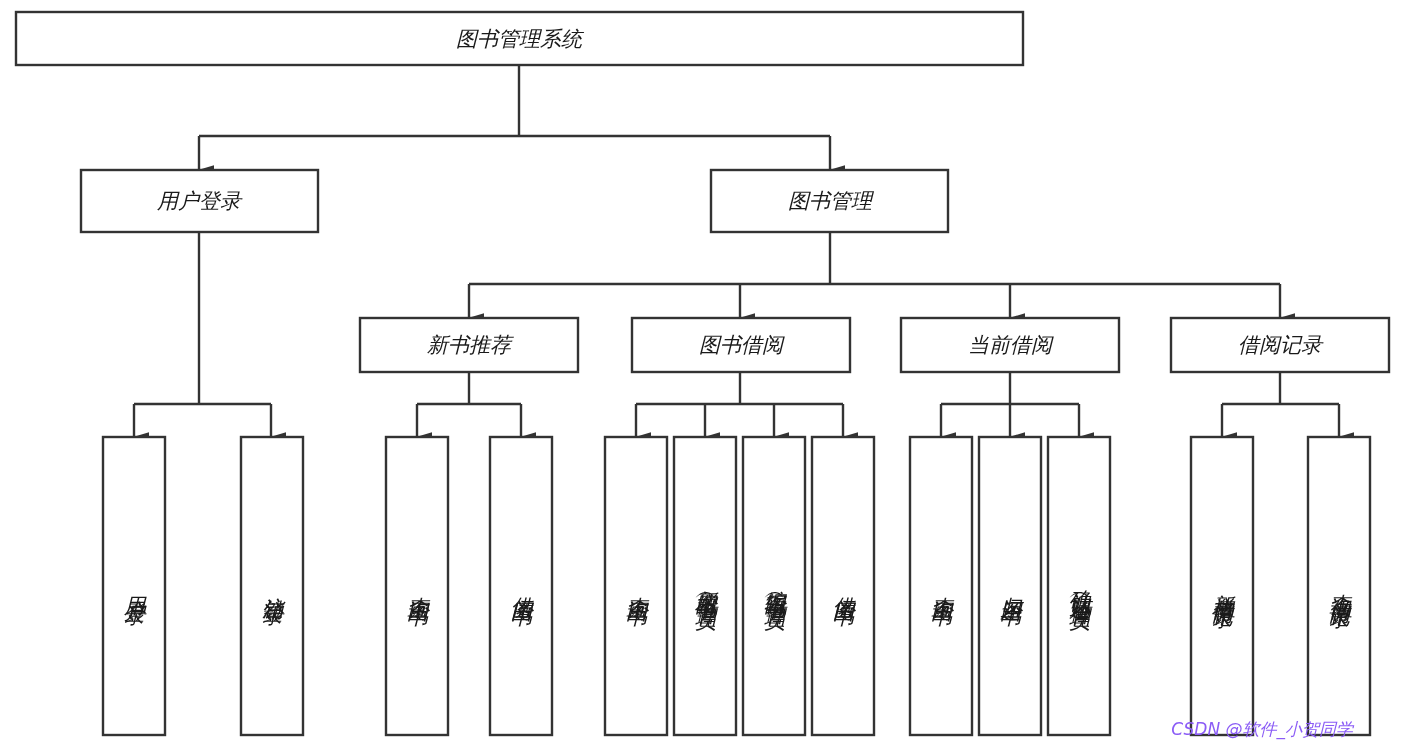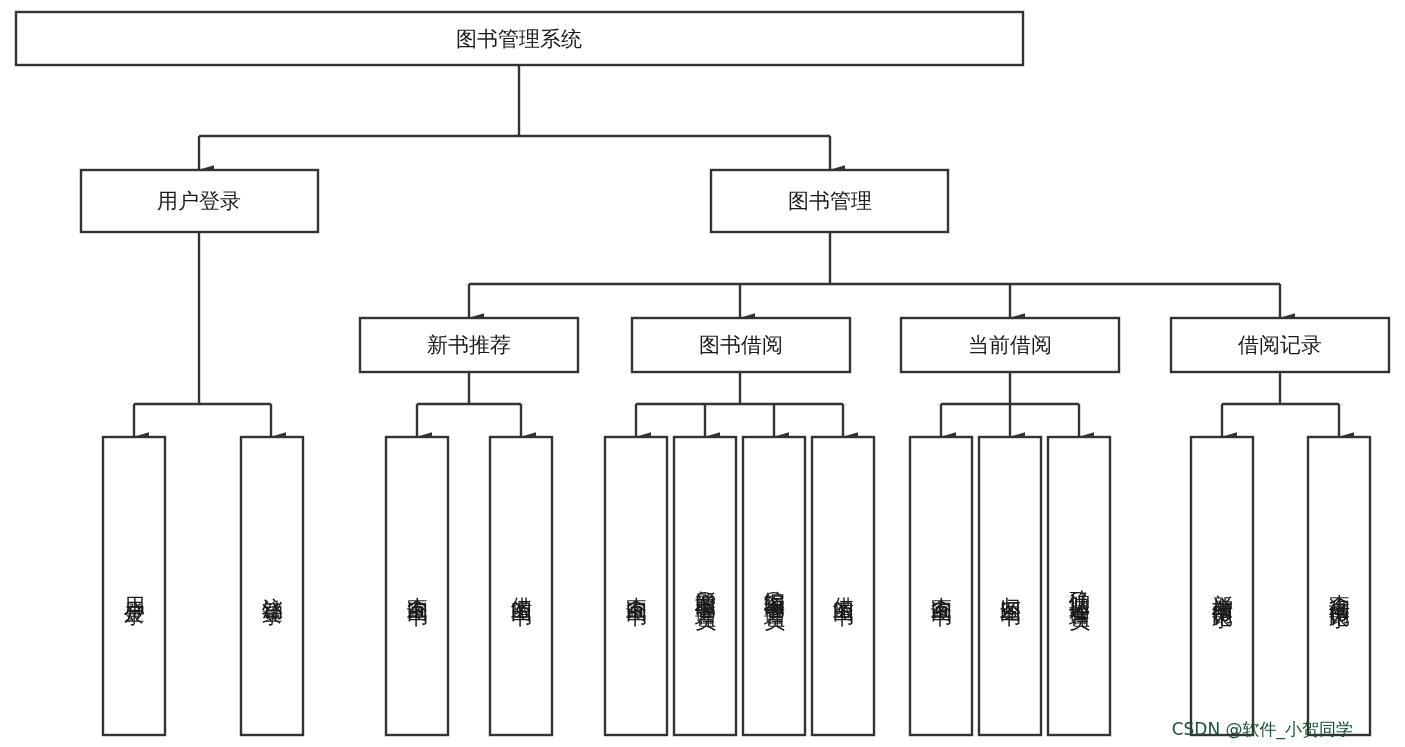--- a/index.html
+++ b/index.html
@@ -11,20 +11,21 @@
     font-family: "DejaVu Sans", "Liberation Sans", sans-serif;
     width: 1405px;
     height: 747px;
     overflow: hidden;
   }
   #diagram-root {
     position: relative;
     width: 1361px;
     height: 747px;
     background: #ffffff;
+    font-style: italic;
   }
   svg#flow {
     position: absolute;
     left: 0;
     top: 0;
     width: 1405px;
     height: 747px;
   }
   .box {
     fill: #ffffff;
@@ -62,21 +63,21 @@
     justify-content: center;
     white-space: nowrap;
     pointer-events: none;
   }
   .watermark {
     position: absolute;
     right: 8px;
     bottom: 6px;
     font-family: "DejaVu Sans", "Liberation Sans", sans-serif;
     font-size: 17px;
-    color: #14532d;
+    color: #8b5cf6;
     white-space: nowrap;
   }
 </style>
 </head>
 <body>
 
 <div id="diagram-root">
 
   <svg id="flow" viewBox="0 0 1405 747">
     <defs>

